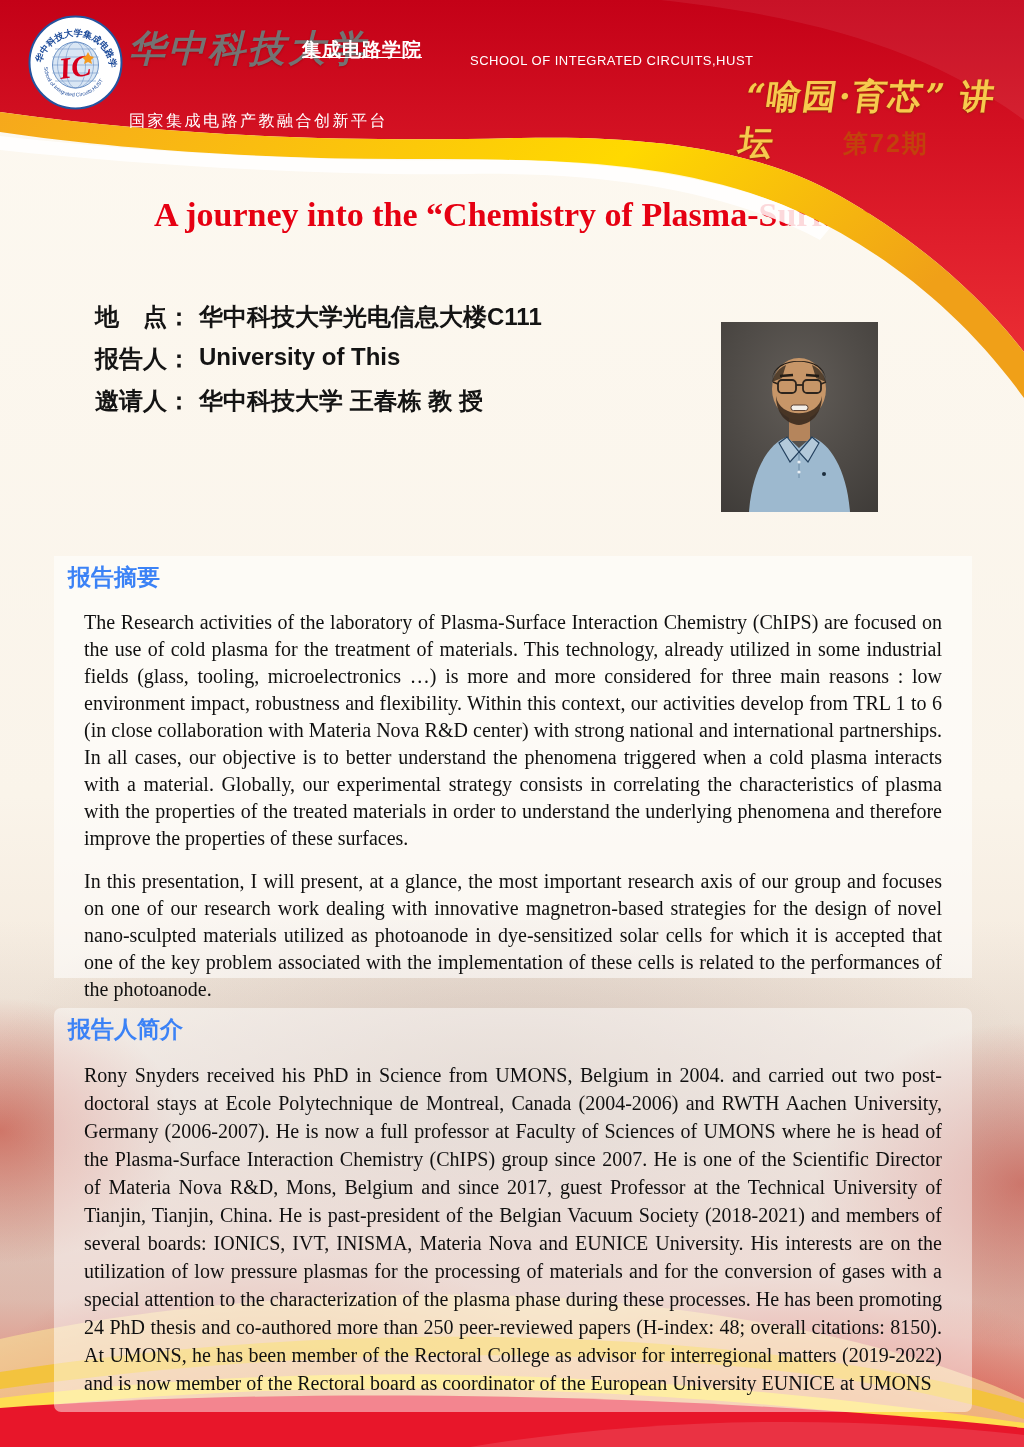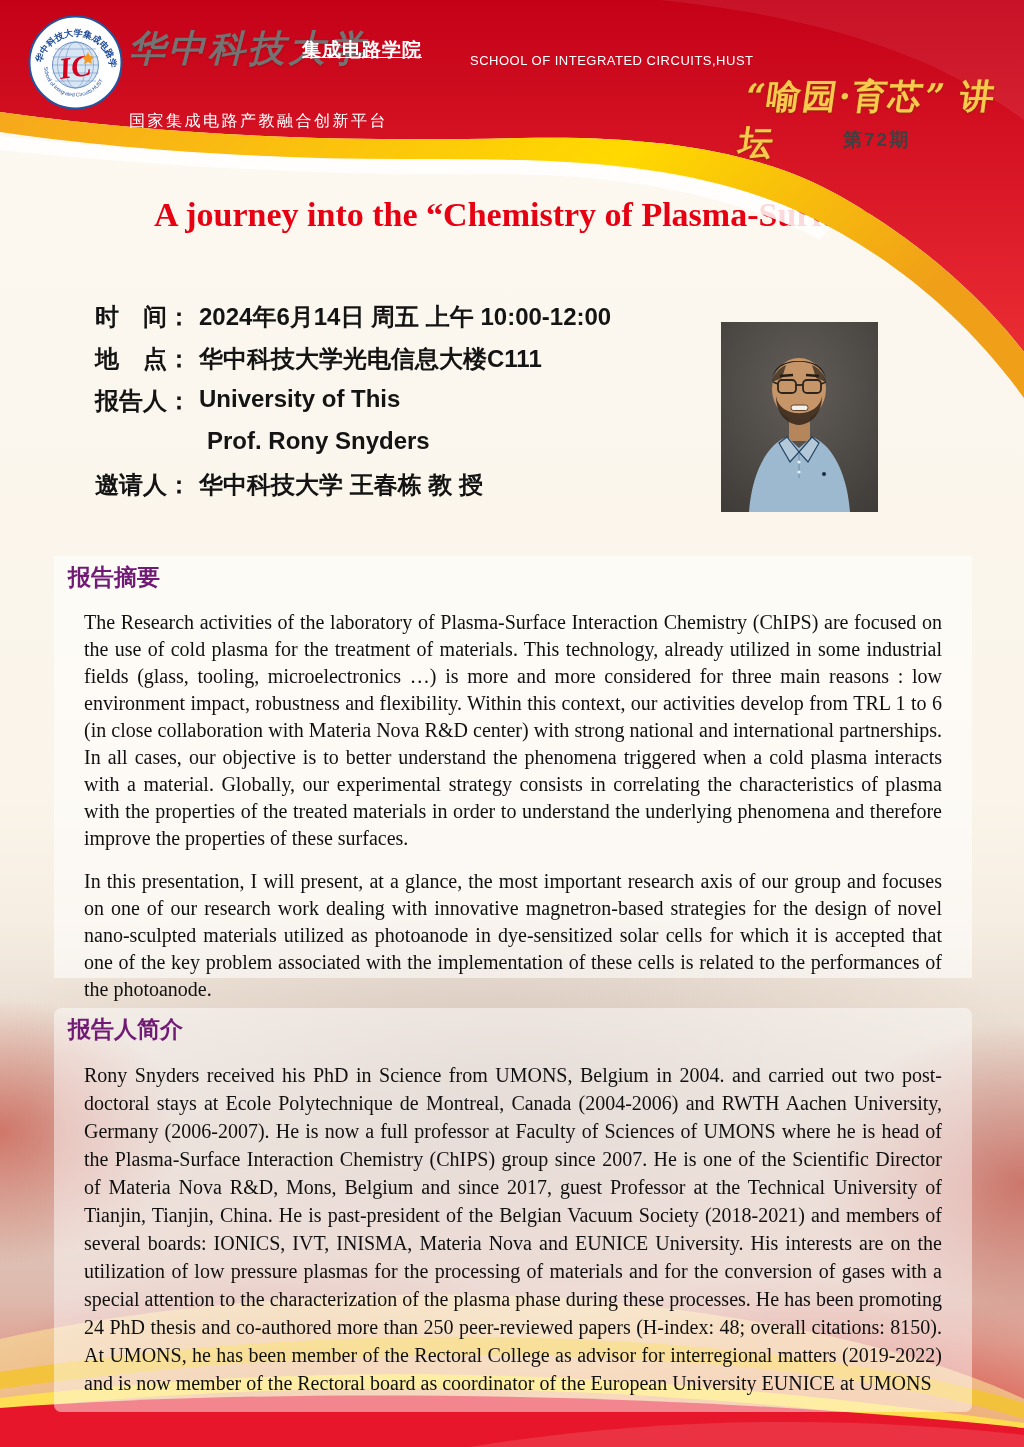--- a/index.html
+++ b/index.html
@@ -24,35 +24,35 @@
   .logo{position:absolute;left:28px;top:15px;width:95px;height:95px;}
   .uni{position:absolute;left:128px;top:24px;font-family:"DejaVu Serif",serif;
        font-style:italic;font-weight:700;font-size:37px;color:#737373;letter-spacing:3px;
        text-shadow:0 1px 2px rgba(120,0,0,.4);}
   .school{position:absolute;left:302px;top:37px;font-weight:700;font-size:19px;color:#fff;letter-spacing:1px;text-decoration:underline;}
   .school-en{position:absolute;left:470px;top:53px;font-size:13px;color:#fff;letter-spacing:.5px;}
   .platform{position:absolute;left:129px;top:79px;font-size:16px;color:#fff;letter-spacing:2.5px;margin-top:32px;}
   .forum{position:absolute;left:742px;top:74px;font-family:"DejaVu Serif",serif;
        font-weight:700;font-size:34px;color:#f8c94e;letter-spacing:2px;transform:skewX(-8deg);
        text-shadow:0 1px 2px rgba(110,40,0,.55),0 0 1px #b8860b;}
-  .issue{position:absolute;left:843px;top:127px;font-weight:700;font-size:19px;color:#404040;letter-spacing:2px;}
+  .issue{position:absolute;left:843px;top:127px;font-weight:700;font-size:25px;color:#c2410c;letter-spacing:2px;}
   
   .title{position:absolute;left:50px;top:190px;width:924px;z-index:2;margin:0;text-align:center;
        font-family:"Liberation Serif",serif;font-weight:700;font-size:34px;line-height:50px;color:#e60012;}
   .info{position:absolute;left:95px;top:301px;width:620px;z-index:2;}
   .info-row{display:flex;height:30px;margin-bottom:12px;font-weight:700;font-size:24px;color:#141414;}
   .info-label{white-space:pre;margin-right:8px;}
   .row-speaker2{margin-top:8px;padding-left:112px;}
   .row-inviter{margin-top:12px;}
   
   .photo{position:absolute;left:721px;top:322px;width:157px;height:190px;z-index:2;}
   
   .panel{position:absolute;left:54px;width:918px;z-index:2;box-sizing:border-box;
        padding:6px 14px 8px 14px;background:rgba(255,255,255,.55);}
-  .panel h2{margin:0 0 4px 0;font-size:23px;font-weight:700;color:#701a75;}
+  .panel h2{margin:0 0 4px 0;font-size:23px;font-weight:700;color:#3b82f6;}
   .panel p{margin:16px;font-family:"Liberation Serif",serif;font-size:20px;line-height:27px;
        text-align:justify;color:#101010;}
   .abstract{top:556px;height:422px;}
   .bio{top:1008px;height:404px;background:rgba(255,255,255,.48);border-radius:7px;}
   .bio p{line-height:28px;}
 </style>
 </head>
 <body>
 
 <div class="page">
@@ -117,33 +117,26 @@
     <div class="school-en">SCHOOL OF INTEGRATED CIRCUITS,HUST</div>
     <div class="platform">国家集成电路产教融合创新平台</div>
     <div class="forum">“喻园·育芯” 讲坛</div>
     <div class="issue">第72期</div>
   </header>
 
   <h1 class="title"><span>A journey into the “Chemistry of Plasma-Surface</span><br></h1>
 
   <section class="info">
     <div class="info-row">
-      <span class="info-label">时　间：</span>
-      <span class="info-value">2024年6月14日 周五 上午 10:00-12:00</span>
-    </div>
-    <div class="info-row">
       <span class="info-label">地　点：</span>
       <span class="info-value">华中科技大学光电信息大楼C111</span>
     </div>
     <div class="info-row">
       <span class="info-label">报告人：</span>
       <span class="info-value">University of This</span>
-    </div>
-    <div class="info-row row-speaker2">
-      <span class="info-value">Prof. Rony Snyders</span>
     </div>
     <div class="info-row row-inviter">
       <span class="info-label">邀请人：</span>
       <span class="info-value">华中科技大学  王春栋 教 授</span>
     </div>
   </section>
 
   <svg class="photo" viewBox="0 0 157 190">
     <defs>
       <radialGradient id="pbg" cx="0.5" cy="0.35" r="0.9">

